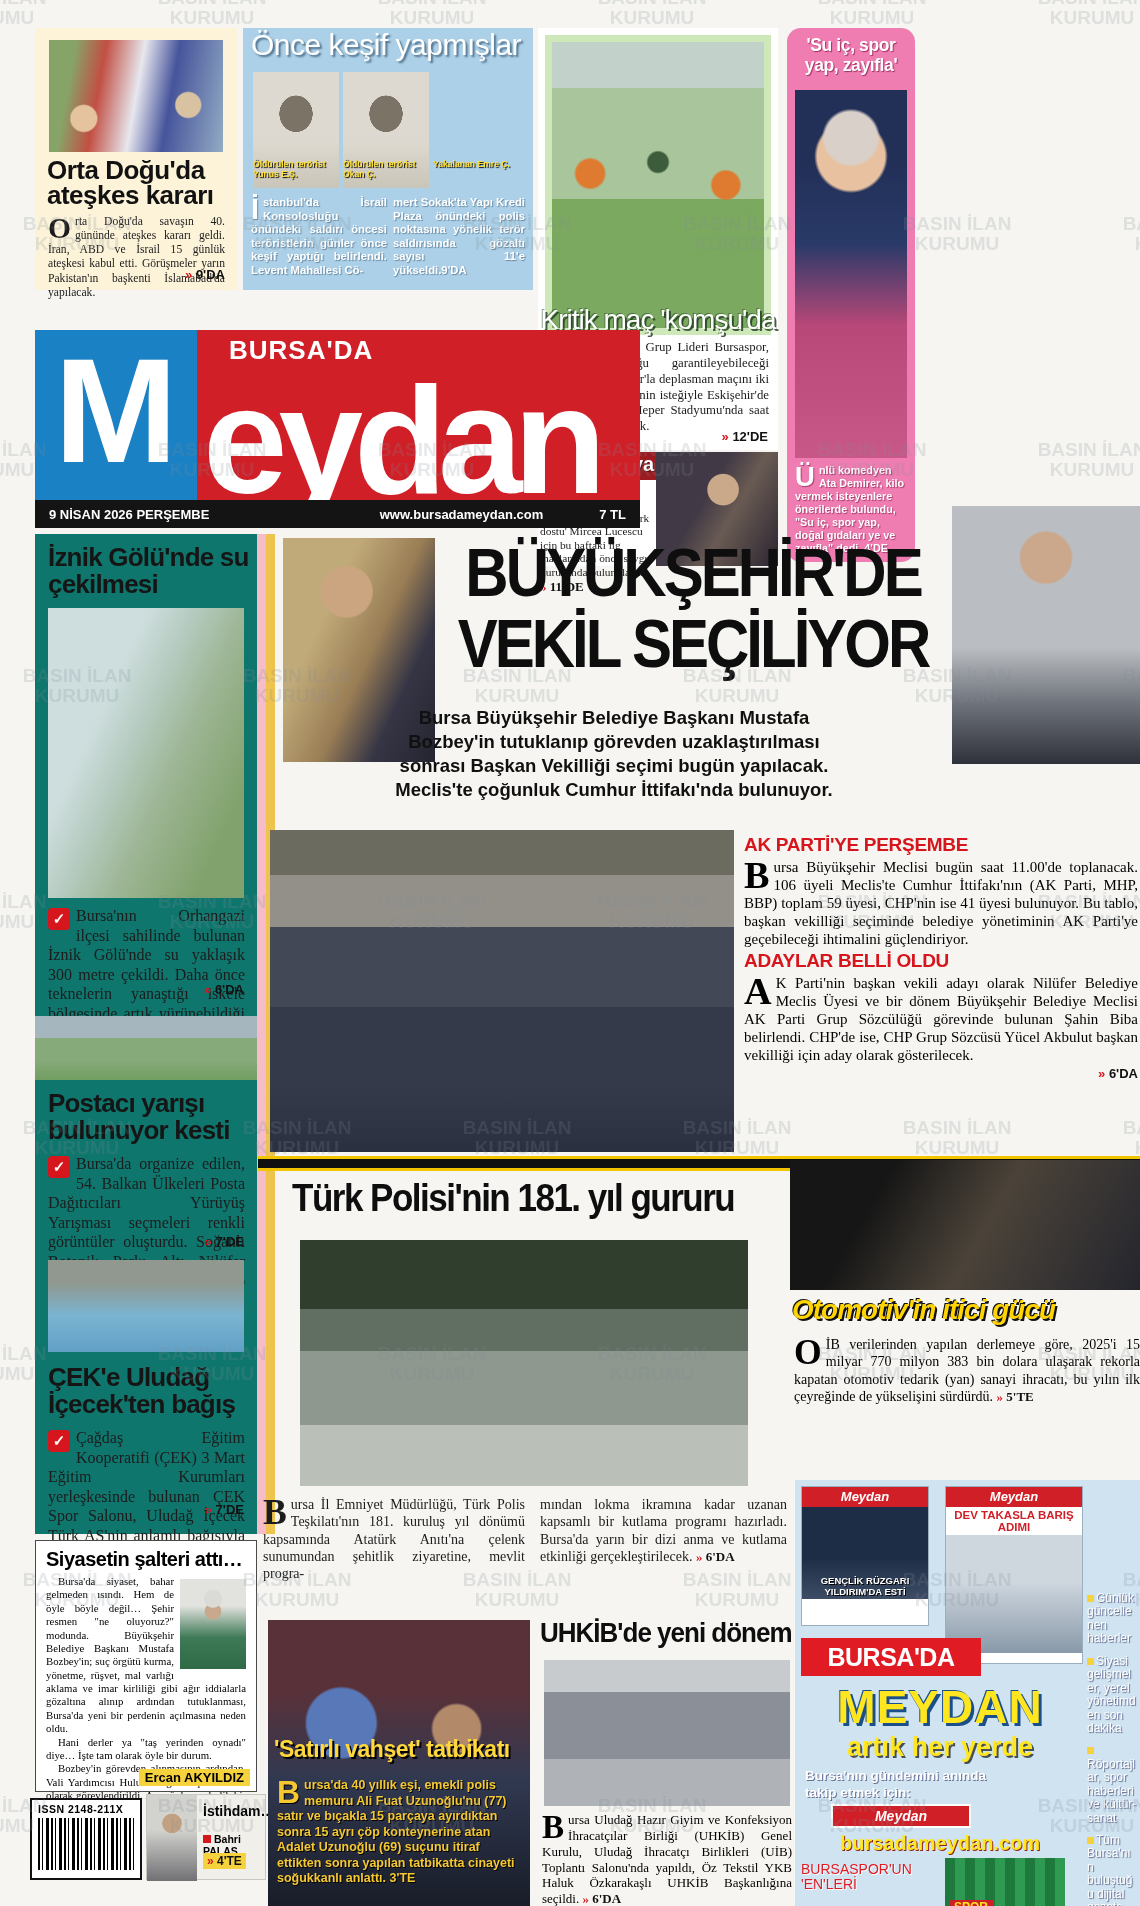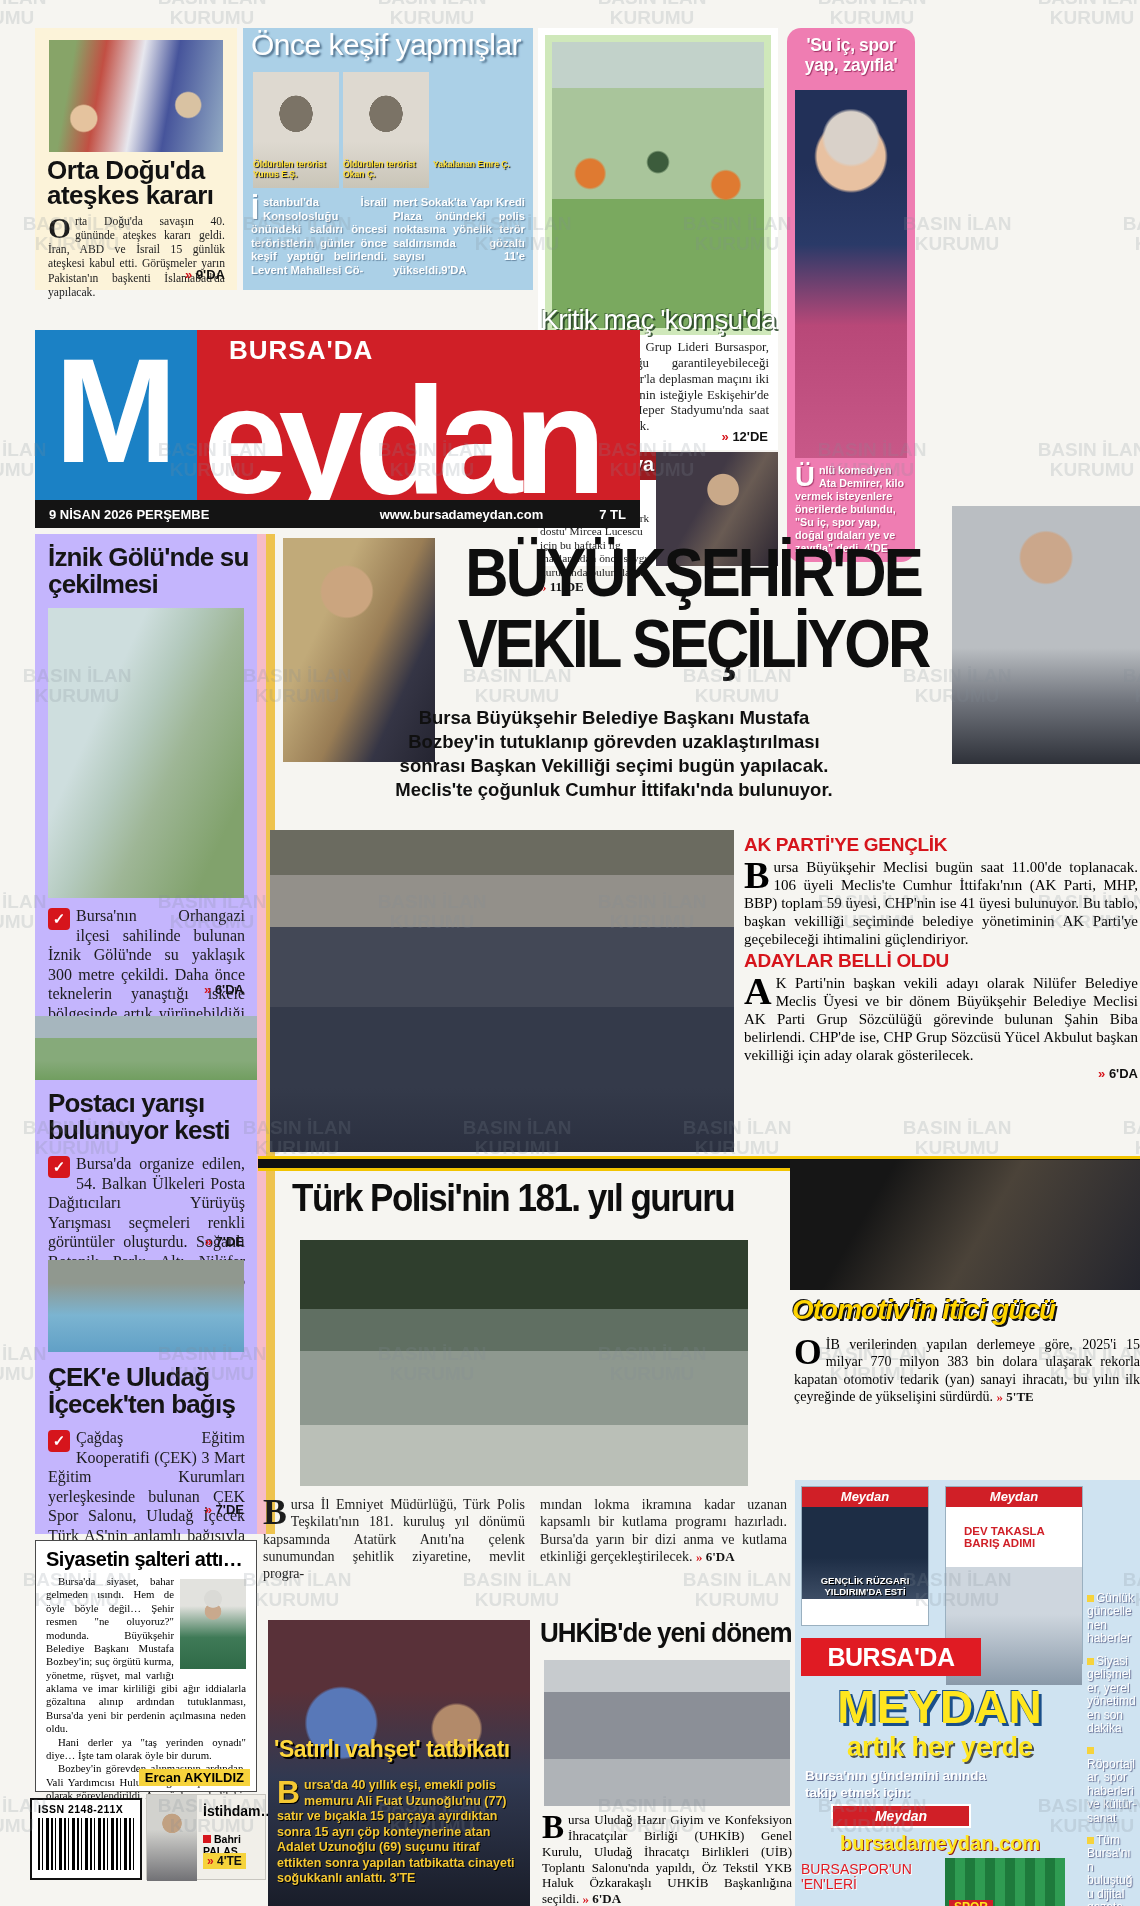--- a/index.html
+++ b/index.html
@@ -74,21 +74,21 @@
   #mh-blue { position:absolute; left:0; top:0; width:162px; height:170px; background:#1b81c5; overflow:hidden; }
   #mh-blue .m { position:absolute; left:0; top:-4px; width:162px; text-align:center; color:#fff; font-size:148px; font-weight:900; line-height:170px; }
   #mh-red { position:absolute; left:162px; top:0; width:443px; height:170px; background:#d01f27; overflow:hidden; }
   #mh-red .kick { position:absolute; left:32px; top:5px; color:#fff; font-weight:900; font-size:26px; letter-spacing:1px; }
   #mh-red .rest { position:absolute; left:6px; bottom:-16px; color:#fff; font-weight:900; font-size:152px; letter-spacing:-9px; line-height:1; }
   #mh-bar { position:absolute; left:0; top:170px; width:605px; height:28px; background:#141414; display:flex; align-items:center; padding:0 14px; color:#fff; font-weight:700; font-size:13px; }
   #mh-bar .url { margin-left:auto; }
   #mh-bar .price { margin-left:56px; font-weight:900; }
 
   
-  #leftcol { left:35px; top:534px; width:222px; height:1000px; background:#c4b5fd; }
+  #leftcol { left:35px; top:534px; width:222px; height:1000px; background:#0f766e; }
   #stripe-pink { left:257px; top:534px; width:9px; height:1000px; background:#f6bcc8; position:absolute; }
   #stripe-yellow { left:266px; top:534px; width:9px; height:1000px; background:#eec34e; position:absolute; }
   .lc-ttl { position:absolute; left:13px; width:202px; font-weight:800; font-size:26px; line-height:1.04; letter-spacing:-.8px; color:#151515; }
   .lc-bd { position:absolute; left:13px; width:197px; font-size:16px; line-height:1.22; }
   .lc-pg { position:absolute; right:13px; }
   .ph-lake { left:13px; top:74px; width:196px; height:290px;
     background:linear-gradient(115deg,#cedede 0 30%,#b4cabe 45%,#9eb696 60%,#81a26c 85%); }
   .ph-march { left:0; top:482px; width:222px; height:64px;
     background:linear-gradient(#a6b6be 0 35%, #86aa7a 35% 70%, #719e60); }
   .ph-gym { left:13px; top:726px; width:196px; height:92px;
@@ -168,21 +168,21 @@
   #uhkib-body { left:542px; top:1812px; width:250px; font-family:"Liberation Serif", serif; font-size:13px; line-height:1.22; text-align:justify; }
 
   
   #promo { left:795px; top:1480px; width:345px; height:426px; background:#cfe3f1; overflow:hidden; }
   .mini { position:absolute; background:#fff; border:1px solid #9ab0c0; }
   #mini1 { left:6px; top:6px; width:128px; height:140px; }
   #mini2 { left:150px; top:6px; width:138px; height:178px; }
   .mini .mhd { height:20px; background:#d01f27; color:#fff; font-weight:900; font-style:italic; font-size:13px; text-align:center; line-height:20px; }
   #mini1 .pic { height:92px; background:linear-gradient(#1d2d45 0 55%, #3d4d65); position:relative; }
   #mini1 .cap { position:absolute; left:2px; bottom:2px; right:2px; color:#fff; font-weight:900; font-size:9.5px; line-height:1.1; text-shadow:1px 1px 0 #000; text-align:center; }
-  #mini2 .cap2 { color:#d01f27; font-weight:900; font-size:11.5px; line-height:1.05; text-align:left; padding:18px; }
+  #mini2 .cap2 { color:#d01f27; font-weight:900; font-size:11.5px; line-height:1.05; text-align:center; padding:2px; }
   #mini2 .pic { height:118px; background:linear-gradient(#ced6de 0 40%, #8999a9); }
   #promo-bullets { position:absolute; left:292px; top:112px; width:50px; }
   .pbullet { margin-bottom:9px; color:#fff; font-weight:400; font-size:12px; line-height:1.12; text-shadow:1px 1px 1px rgba(0,0,60,.55); overflow-wrap:break-word; }
   .bsq { display:inline-block; width:7px; height:7px; background:#f6d33c; margin-right:2px; }
   #pr-bursada { position:absolute; left:6px; top:158px; width:180px; height:38px; background:#e01b23; color:#fff; font-weight:900; font-size:25px; text-align:center; line-height:38px; letter-spacing:-.5px; z-index:3; }
   #pr-meydan { position:absolute; left:0px; top:200px; width:290px; text-align:center; color:#ffe61e; font-weight:900; font-size:46px; letter-spacing:1px; text-shadow:3px 3px 0 #1a4f8a, -1px -1px 0 #1a4f8a; }
   #pr-tag { position:absolute; left:0px; top:252px; width:290px; text-align:center; color:#ffe61e; font-weight:900; font-size:27px; text-shadow:2px 2px 0 rgba(0,0,0,.65); }
   #pr-follow { position:absolute; left:10px; top:288px; width:182px; color:#fff; font-weight:800; font-size:13.5px; line-height:1.25; text-shadow:1px 1px 0 rgba(0,0,60,.5); }
   #pr-logo { position:absolute; left:36px; top:324px; width:140px; height:24px; background:#d01f27; border:2px solid #fff; color:#fff; font-weight:900; font-style:italic; font-size:14px; text-align:center; line-height:20px; }
   #pr-url { position:absolute; left:0px; top:352px; width:290px; text-align:center; color:#ffe61e; font-weight:900; font-size:20px; text-shadow:1px 1px 0 #8a2020; }
@@ -294,21 +294,21 @@
 
   <div class="ph ph-portrait-l"></div>
   <div class="ph ph-portrait-r"></div>
   <div class="abs" id="main-hl">
     <div class="l">BÜYÜKŞEHİR'DE</div>
     <div class="l" style="margin-top:12px">VEKİL SEÇİLİYOR</div>
   </div>
   <div class="abs" id="main-deck">Bursa Büyükşehir Belediye Başkanı Mustafa Bozbey'in tutuklanıp görevden uzaklaştırılması sonrası Başkan Vekilliği seçimi bugün yapılacak. Meclis'te çoğunluk Cumhur İttifakı'nda bulunuyor.</div>
   <div class="ph ph-council"></div>
   <div class="abs" id="main-cols">
-    <h3>AK PARTİ'YE GENÇLİK</h3>
+    <h3>AK PARTİ'YE PERŞEMBE</h3>
     <p class="dc">Bursa Büyükşehir Meclisi bugün saat 11.00'de toplanacak. 106 üyeli Meclis'te Cumhur İttifakı'nın (AK Parti, MHP, BBP) toplam 59 üyesi, CHP'nin ise 41 üyesi bulunuyor. Bu tablo, başkan vekilliği seçiminde belediye yönetiminin AK Parti'ye geçebileceği ihtimalini güçlendiriyor.</p>
     <h3>ADAYLAR BELLİ OLDU</h3>
     <p class="dc">AK Parti'nin başkan vekili adayı olarak Nilüfer Belediye Meclis Üyesi ve bir dönem Büyükşehir Belediye Meclisi AK Parti Grup Sözcülüğü görevinde bulunan Şahin Biba belirlendi. CHP'de ise, CHP Grup Sözcüsü Yücel Akbulut başkan vekilliği için aday olarak gösterilecek.</p>
     <span class="pgref">6'DA</span>
   </div>
 
   <div class="abs" id="divider"></div>
 
   <div class="abs" id="police-title">Türk Polisi'nin 181. yıl gururu</div>
   <div class="ph ph-police"></div>

